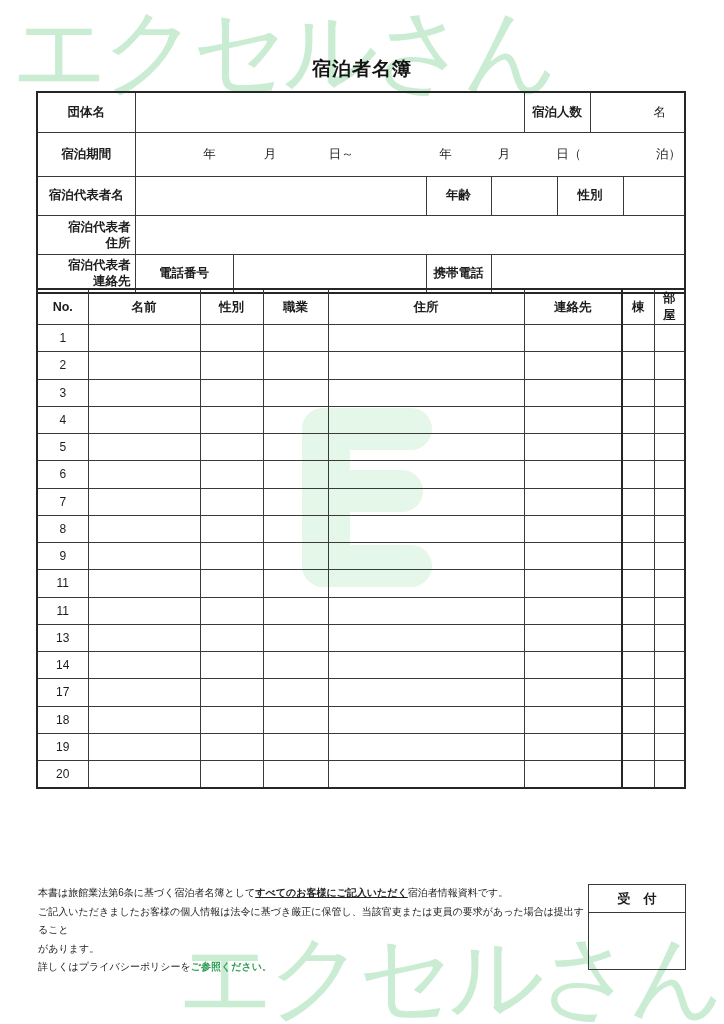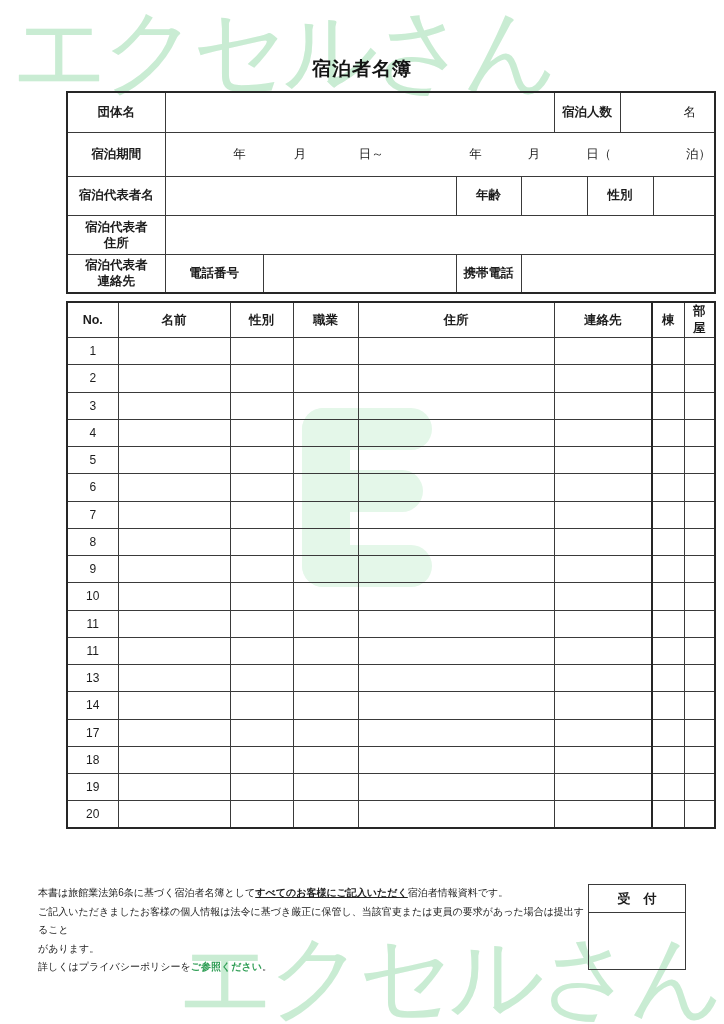--- a/index.html
+++ b/index.html
@@ -21,43 +21,43 @@
   .wm-e .stem { left: 0; top: 0; width: 48px; height: 179px; }
   .wm-e .bar-top { left: 0; top: 0; width: 130px; height: 42px; }
   .wm-e .bar-mid { left: 0; top: 62px; width: 121px; height: 42px; }
   .wm-e .bar-bot { left: 0; top: 137px; width: 130px; height: 42px; }
   
   .title {
     position: absolute; z-index: 2; left: 50%; top: 56px; transform: translateX(-50%);
     font-size: 19px; font-weight: bold; color: #141414; letter-spacing: 1px;
   }
   
-  table { border-collapse: collapse; table-layout: fixed; background: transparent; position: absolute; z-index: 1; margin-left: 30px; }
+  table { border-collapse: collapse; table-layout: fixed; background: transparent; position: absolute; z-index: 1; }
   th, td { border: 1.3px solid #3a3a3a; font-size: 12.5px; color: #1c1c1c; padding: 0 4px; overflow: hidden; }
   th { font-weight: bold; text-align: center; }
   
   .info { left: 36px; top: 91px; width: 649px; border: 2.5px solid #262626; }
   .info tr:nth-child(1) { height: 40px; }
   .info tr:nth-child(2) { height: 44px; padding-left: 48px; }
   .info tr:nth-child(3) { height: 39px; }
   .info tr:nth-child(4) { height: 39px; }
   .info tr:nth-child(5) { height: 39px; }
   .unit-cell { text-align: right; padding-right: 18px; }
   .period-cell { position: relative; }
   .period-cell span { position: absolute; top: 50%; transform: translate(-50%, -50%); font-size: 12.5px; white-space: nowrap; }
   .period-cell .p0 { left: 13.5%; }
   .period-cell .p1 { left: 24.5%; }
   .period-cell .p2 { left: 37.5%; }
   .period-cell .p3 { left: 56.5%; }
   .period-cell .p4 { left: 67.2%; }
   .period-cell .p5 { left: 79%; }
   .period-cell .p6 { left: auto; right: 3px; transform: translateY(-50%); }
-  .two-line { line-height: 16px; }
-  
-  .roster { left: 36px; top: 301px; width: 649px; border: 2.5px solid #262626; }
+  .two-line { line-height: 16px; text-align: right; }
+  
+  .roster { left: 36px; top: 288px; width: 649px; border: 2.5px solid #262626; }
   .roster thead tr { height: 29px; }
   .roster tbody tr { height: 27.25px; }
   .roster .thick-right { border-right: 2.5px solid #262626; }
   .roster td.num { text-align: center; font-size: 12px; }
   
   .footer {
     position: absolute; z-index: 1; left: 38px; top: 884px; width: 550px;
     font-size: 10px; line-height: 18.5px; color: #222222;
   }
   .footer .strong { font-weight: bold; text-decoration: underline; }
@@ -265,30 +265,20 @@
           <td class="num">9</td>
           <td></td>
           <td></td>
           <td></td>
           <td></td>
           <td class="thick-right"></td>
           <td></td>
           <td></td>
         </tr>
 
-        <tr>
-          <td class="num">10</td>
-          <td></td>
-          <td></td>
-          <td></td>
-          <td></td>
-          <td class="thick-right"></td>
-          <td></td>
-          <td></td>
-        </tr>
 
         <tr>
           <td class="num">11</td>
           <td></td>
           <td></td>
           <td></td>
           <td></td>
           <td class="thick-right"></td>
           <td></td>
           <td></td>

